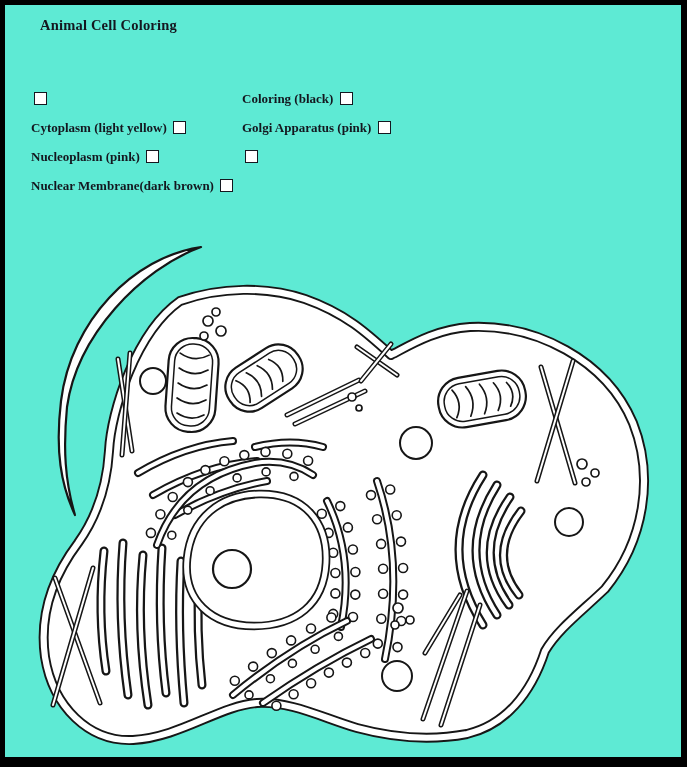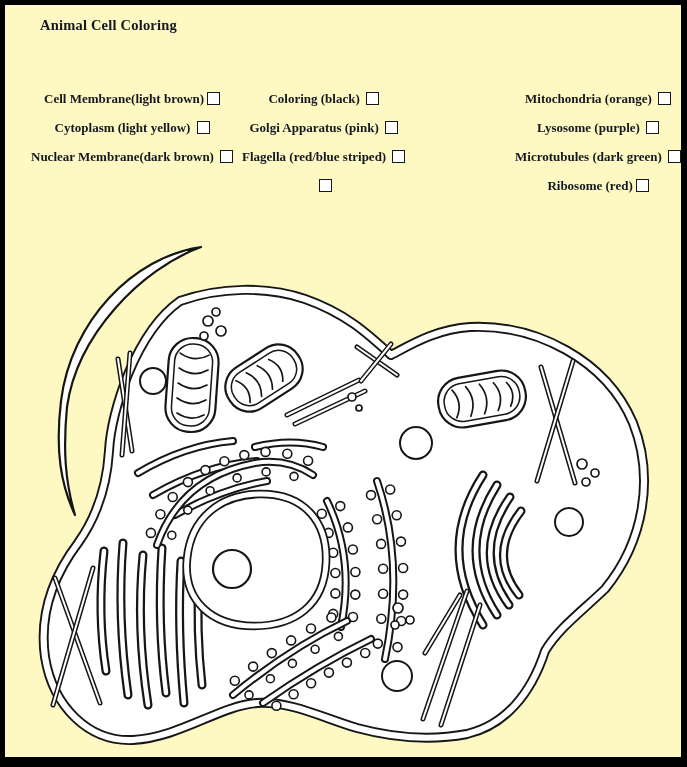--- a/index.html
+++ b/index.html
@@ -1,26 +1,25 @@
 <!DOCTYPE html>
 <html><head>
 <meta charset="utf-8">
 <style>
   html,body{margin:0;padding:0;background:#666;}
   #page{
     position:relative;
     width:687px;height:767px;
     box-sizing:border-box;
-    background:#fef9c3;
+    background:#5eead4;
     border:solid #000;
     border-width:5px 6px 10px 5px;
     font-family:"Liberation Serif","DejaVu Serif",serif;
     color:#14171f;
     overflow:hidden;
-    text-align:center;
   }
   .title{
     position:absolute;left:35px;top:12px;
     font-size:14.5px;font-weight:700;letter-spacing:.2px;
   }
   .directions{
     position:absolute;left:27px;top:43px;
     font-size:13.5px;font-weight:700;
   }
   .legend-col{position:absolute;top:84px;}
@@ -47,38 +46,32 @@
   .ridge{fill:none;stroke:#161616;stroke-width:1.7;stroke-linecap:round;}
 </style>
 </head>
 <body>
 
 <div id="page">
 
   <div class="title">Animal Cell Coloring</div>
 
   <div class="legend-col" id="col-1">
-    <div class="legend-item"><span>Cell Membrane(light brown)</span><span class="cb"></span></div>
+    <div class="legend-item"><span class="cb"></span></div>
     <div class="legend-item"><span>Cytoplasm (light yellow) </span><span class="cb"></span></div>
+    <div class="legend-item"><span>Nucleoplasm (pink) </span><span class="cb"></span></div>
     <div class="legend-item"><span>Nuclear Membrane(dark brown) </span><span class="cb"></span></div>
   </div>
 
   <div class="legend-col" id="col-2">
     <div class="legend-item"><span>Coloring (black) </span><span class="cb"></span></div>
     <div class="legend-item"><span>Golgi Apparatus (pink) </span><span class="cb"></span></div>
-    <div class="legend-item"><span>Flagella (red/blue striped) </span><span class="cb"></span></div>
     <div class="legend-item"><span class="cb"></span></div>
   </div>
 
-  <div class="legend-col" id="col-3">
-    <div class="legend-item"><span>Mitochondria (orange) </span><span class="cb"></span></div>
-    <div class="legend-item"><span>Lysosome (purple) </span><span class="cb"></span></div>
-    <div class="legend-item"><span>Microtubules (dark green) </span><span class="cb"></span></div>
-    <div class="legend-item"><span>Ribosome (red)</span><span class="cb"></span></div>
-  </div>
 
   <svg id="diagram" width="687" height="534" viewBox="0 230 687 534" xmlns="http://www.w3.org/2000/svg">
 
     <g id="g-flagellum">
       <path d="M 196,244 C 128,254 66,318 56,398 C 50,448 56,482 70,512
                C 60,478 58,446 62,404 C 72,332 136,266 196,244 Z" fill="#fff" class="ink" stroke-width="2.2" stroke-linejoin="round"></path>
     </g>
 
     <g id="g-membrane">
       <path id="memPath" d="M 175,298

